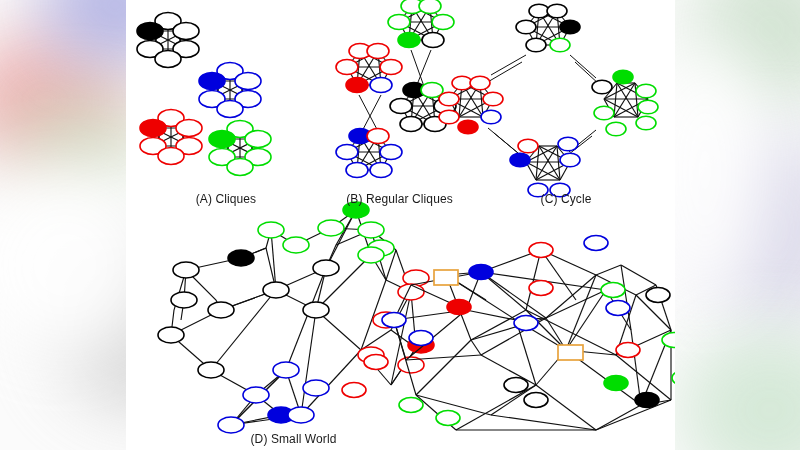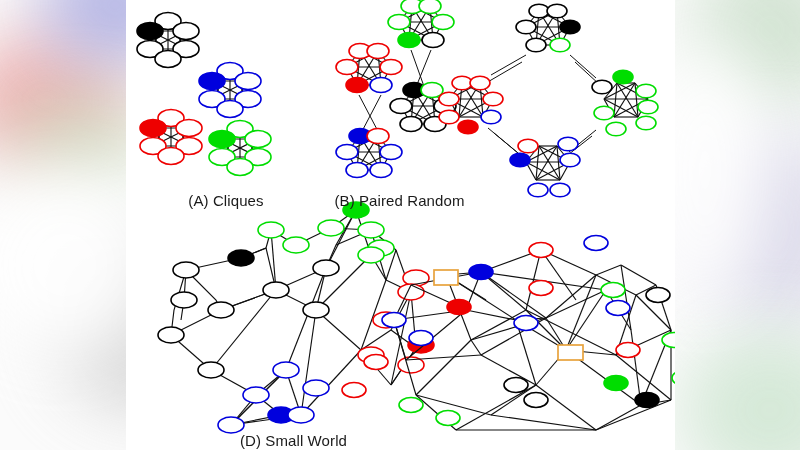--- a/index.html
+++ b/index.html
@@ -19,21 +19,21 @@
   .panel{
     position:absolute;left:126px;top:0;width:549px;height:450px;
     background:#ffffff;
   }
 
   .fig{position:absolute;left:0;top:0;width:549px;height:450px;}
 
   .caption{
     position:absolute;
     font-family:"Liberation Sans", sans-serif;
-    font-size:15px;
+    font-size:12px;
     color:#1a1a1a;
     letter-spacing:.1px;
     white-space:nowrap;
     text-align:center;
   }
 </style>
 </head>
 <body>
 
 <div id="stage">
@@ -431,17 +431,18 @@
           <ellipse class="nk fg" cx="490" cy="383" rx="12" ry="7.5"></ellipse>
           <ellipse class="nk w kb" cx="410" cy="400" rx="12" ry="7.5"></ellipse>
           <ellipse class="nk fb" cx="521" cy="400" rx="12" ry="7.5"></ellipse>
           <ellipse class="nk w kg" cx="285" cy="405" rx="12" ry="7.5"></ellipse>
           <ellipse class="nk w kg" cx="322" cy="418" rx="12" ry="7.5"></ellipse>
         </g>
       </g>
     </svg>
 
     <div class="caption" style="left:0;top:192px;width:200px;">(A) Cliques</div>
-    <div class="caption" style="left:186px;top:192px;width:175px;">(B) Paired Random</div>
+    <div class="caption" style="left:186px;top:192px;width:175px;">(B) Regular Cliques</div>
+    <div class="caption" style="left:360px;top:192px;width:160px;">(C) Cycle</div>
     <div class="caption" style="left:60px;top:432px;width:215px;">(D) Small World</div>
 
   </div>
 </div>
 
 </body></html>

